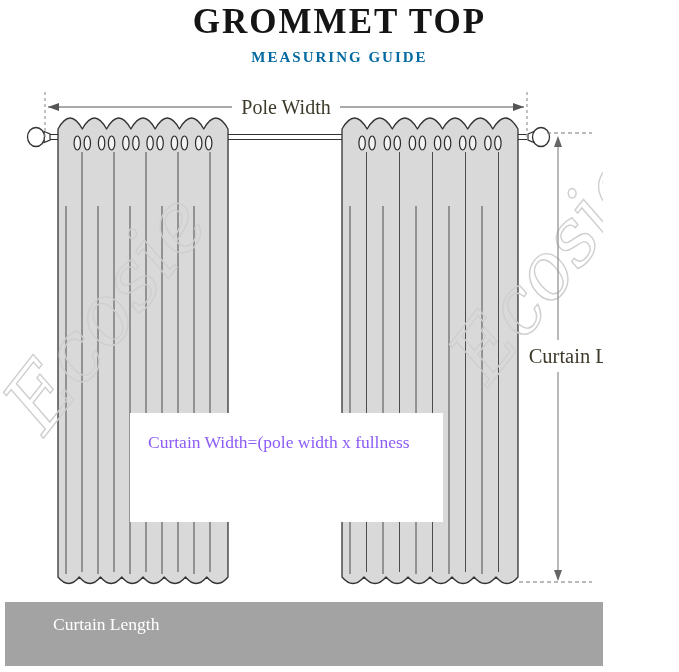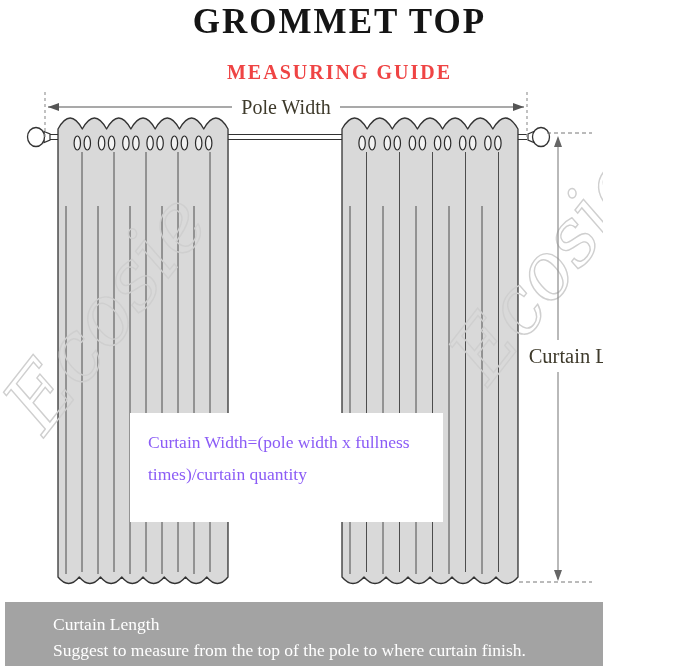--- a/index.html
+++ b/index.html
@@ -1,21 +1,21 @@
 <!DOCTYPE html>
 <html><head>
 <meta charset="utf-8">
 <style>
   html,body{margin:0;padding:0;background:#fff;}
   #page{position:relative;width:603px;height:672px;background:#fff;overflow:hidden;
         font-family:"Liberation Serif",serif;}
   
   #hdr{position:absolute;top:0;left:0;width:679px;text-align:center;}
   #title{margin:0;padding-top:2px;font-size:35px;font-weight:700;letter-spacing:2px;color:#151515;}
-  #subtitle{margin:12px;padding-top:7px;font-size:20px;font-weight:700;letter-spacing:2px;color:#ef4444;}
+  #subtitle{margin:0;padding-top:7px;font-size:15px;font-weight:700;letter-spacing:2px;color:#0369a1;}
   
   #dwg{position:absolute;top:0;left:0;}
   
   #formula{position:absolute;left:130px;top:413px;width:313px;height:109px;background:#fff;
            box-sizing:border-box;padding:13px 0 0 18px;}
   #formula div{font-size:17.5px;line-height:32px;color:#8b5cf6;white-space:nowrap;}
   
   #foot{position:absolute;left:5px;top:602px;width:669px;height:64px;background:#a3a3a3;
         box-sizing:border-box;padding:9px 0 0 48px;}
   #foot div{color:#fff;font-size:17.5px;line-height:26px;white-space:nowrap;}
@@ -134,21 +134,19 @@
       <line x1="558" y1="139" x2="558" y2="579" stroke="#8a8a8a" stroke-width="1.2"></line>
       <polygon points="558,136 554,147 562,147" fill="#666"></polygon>
       <polygon points="558,581 554,570 562,570" fill="#666"></polygon>
       <rect x="527" y="340" width="128" height="32" fill="#fff"></rect>
       <text class="dim" x="591" y="363" font-size="20.5" text-anchor="middle">Curtain Length</text>
     </g>
   </svg>
 
   <div id="formula">
     <div>Curtain Width=(pole width x fullness</div>
-    <div>times)/curtain quantity</div>
   </div>
 
   <div id="foot">
     <div>Curtain Length</div>
-    <div>Suggest to measure from the top of the pole to where curtain finish.</div>
   </div>
 
 </div>
 
 </body></html>

